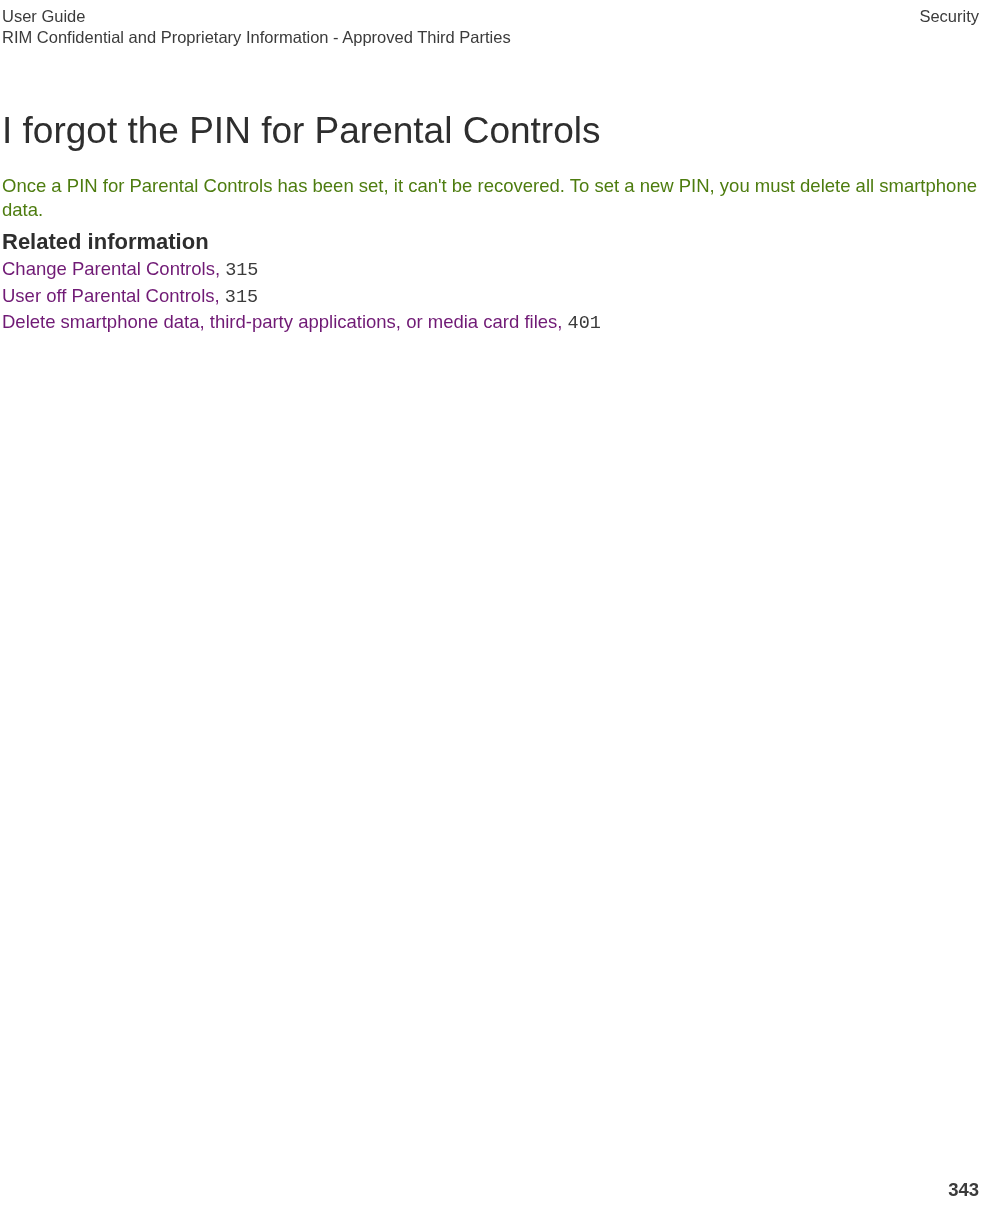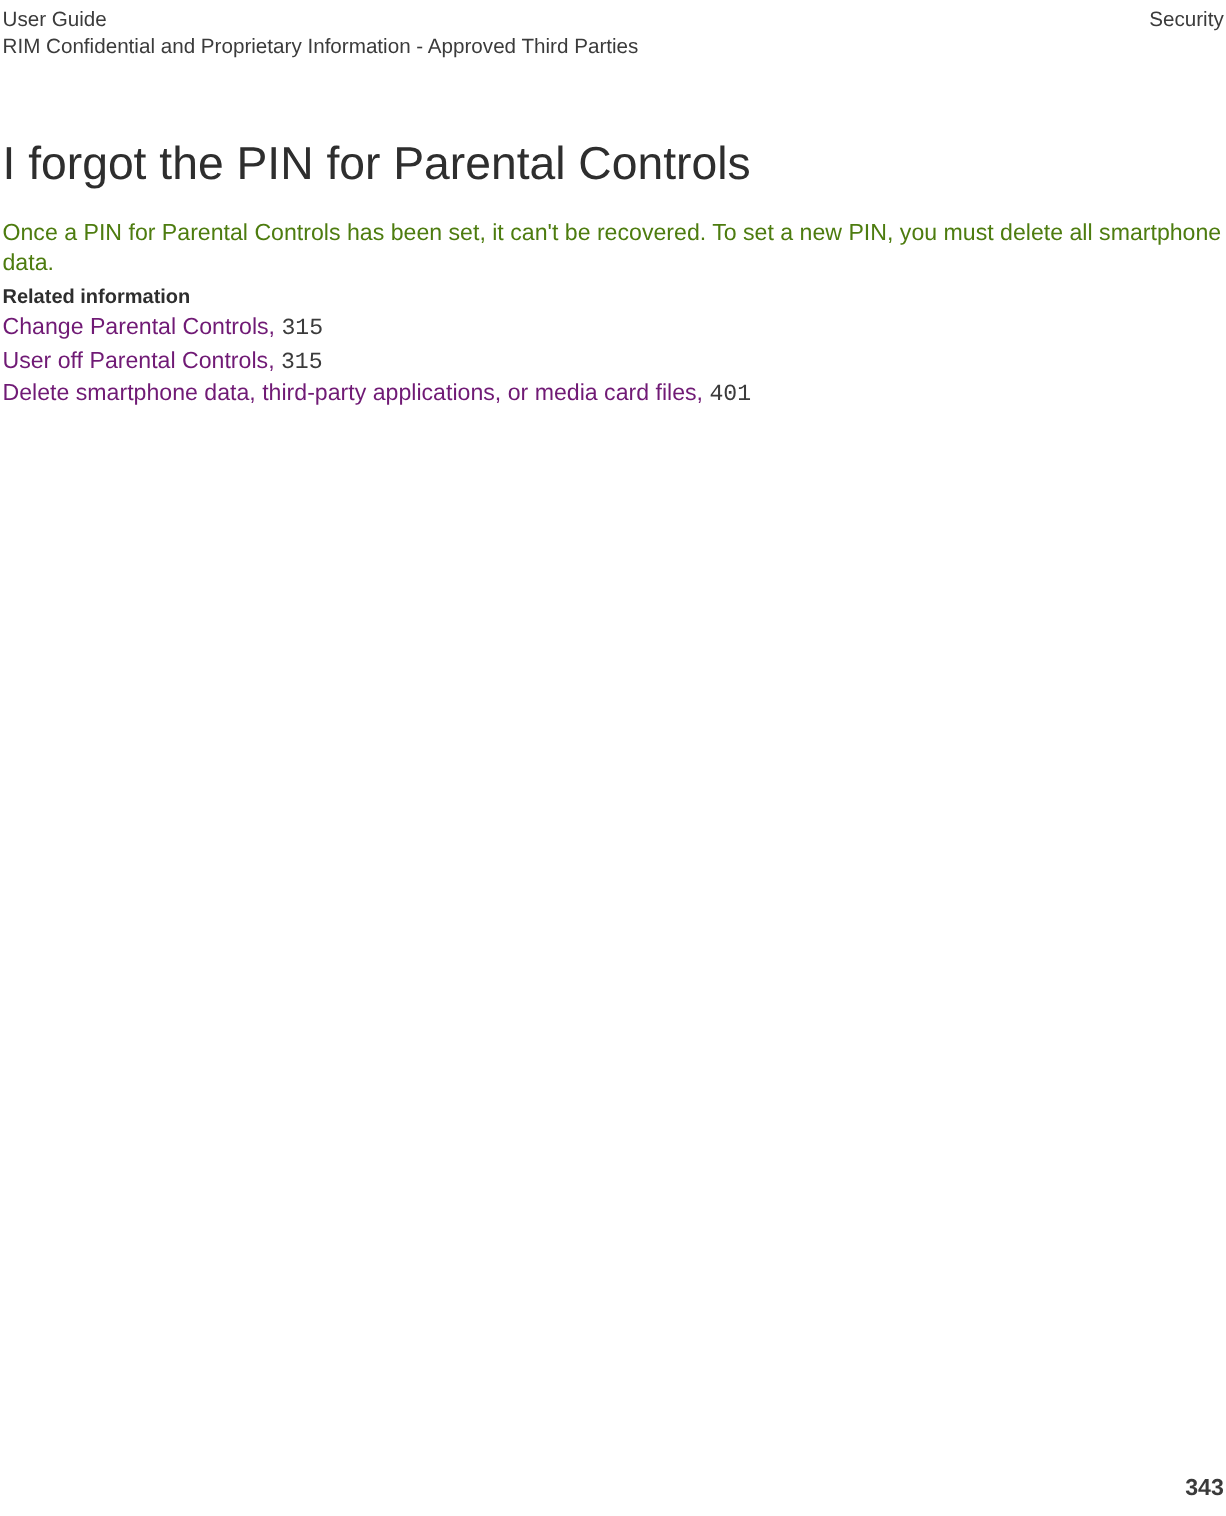--- a/index.html
+++ b/index.html
@@ -43,21 +43,21 @@
     letter-spacing: 0px;
     margin-bottom: 22px;
   }
   .body-text {
     font-size: 18.5px;
     line-height: 1.28;
     color: #4d7c0f;
     margin-bottom: 8px;
   }
   .related-heading {
-    font-size: 16px;
+    font-size: 22px;
     font-weight: 700;
     color: #2e2e2e;
     margin-bottom: 2px;
   }
   .related-list {
     list-style: none;
   }
   .related-list li {
     font-size: 18.5px;
     line-height: 1.32;

